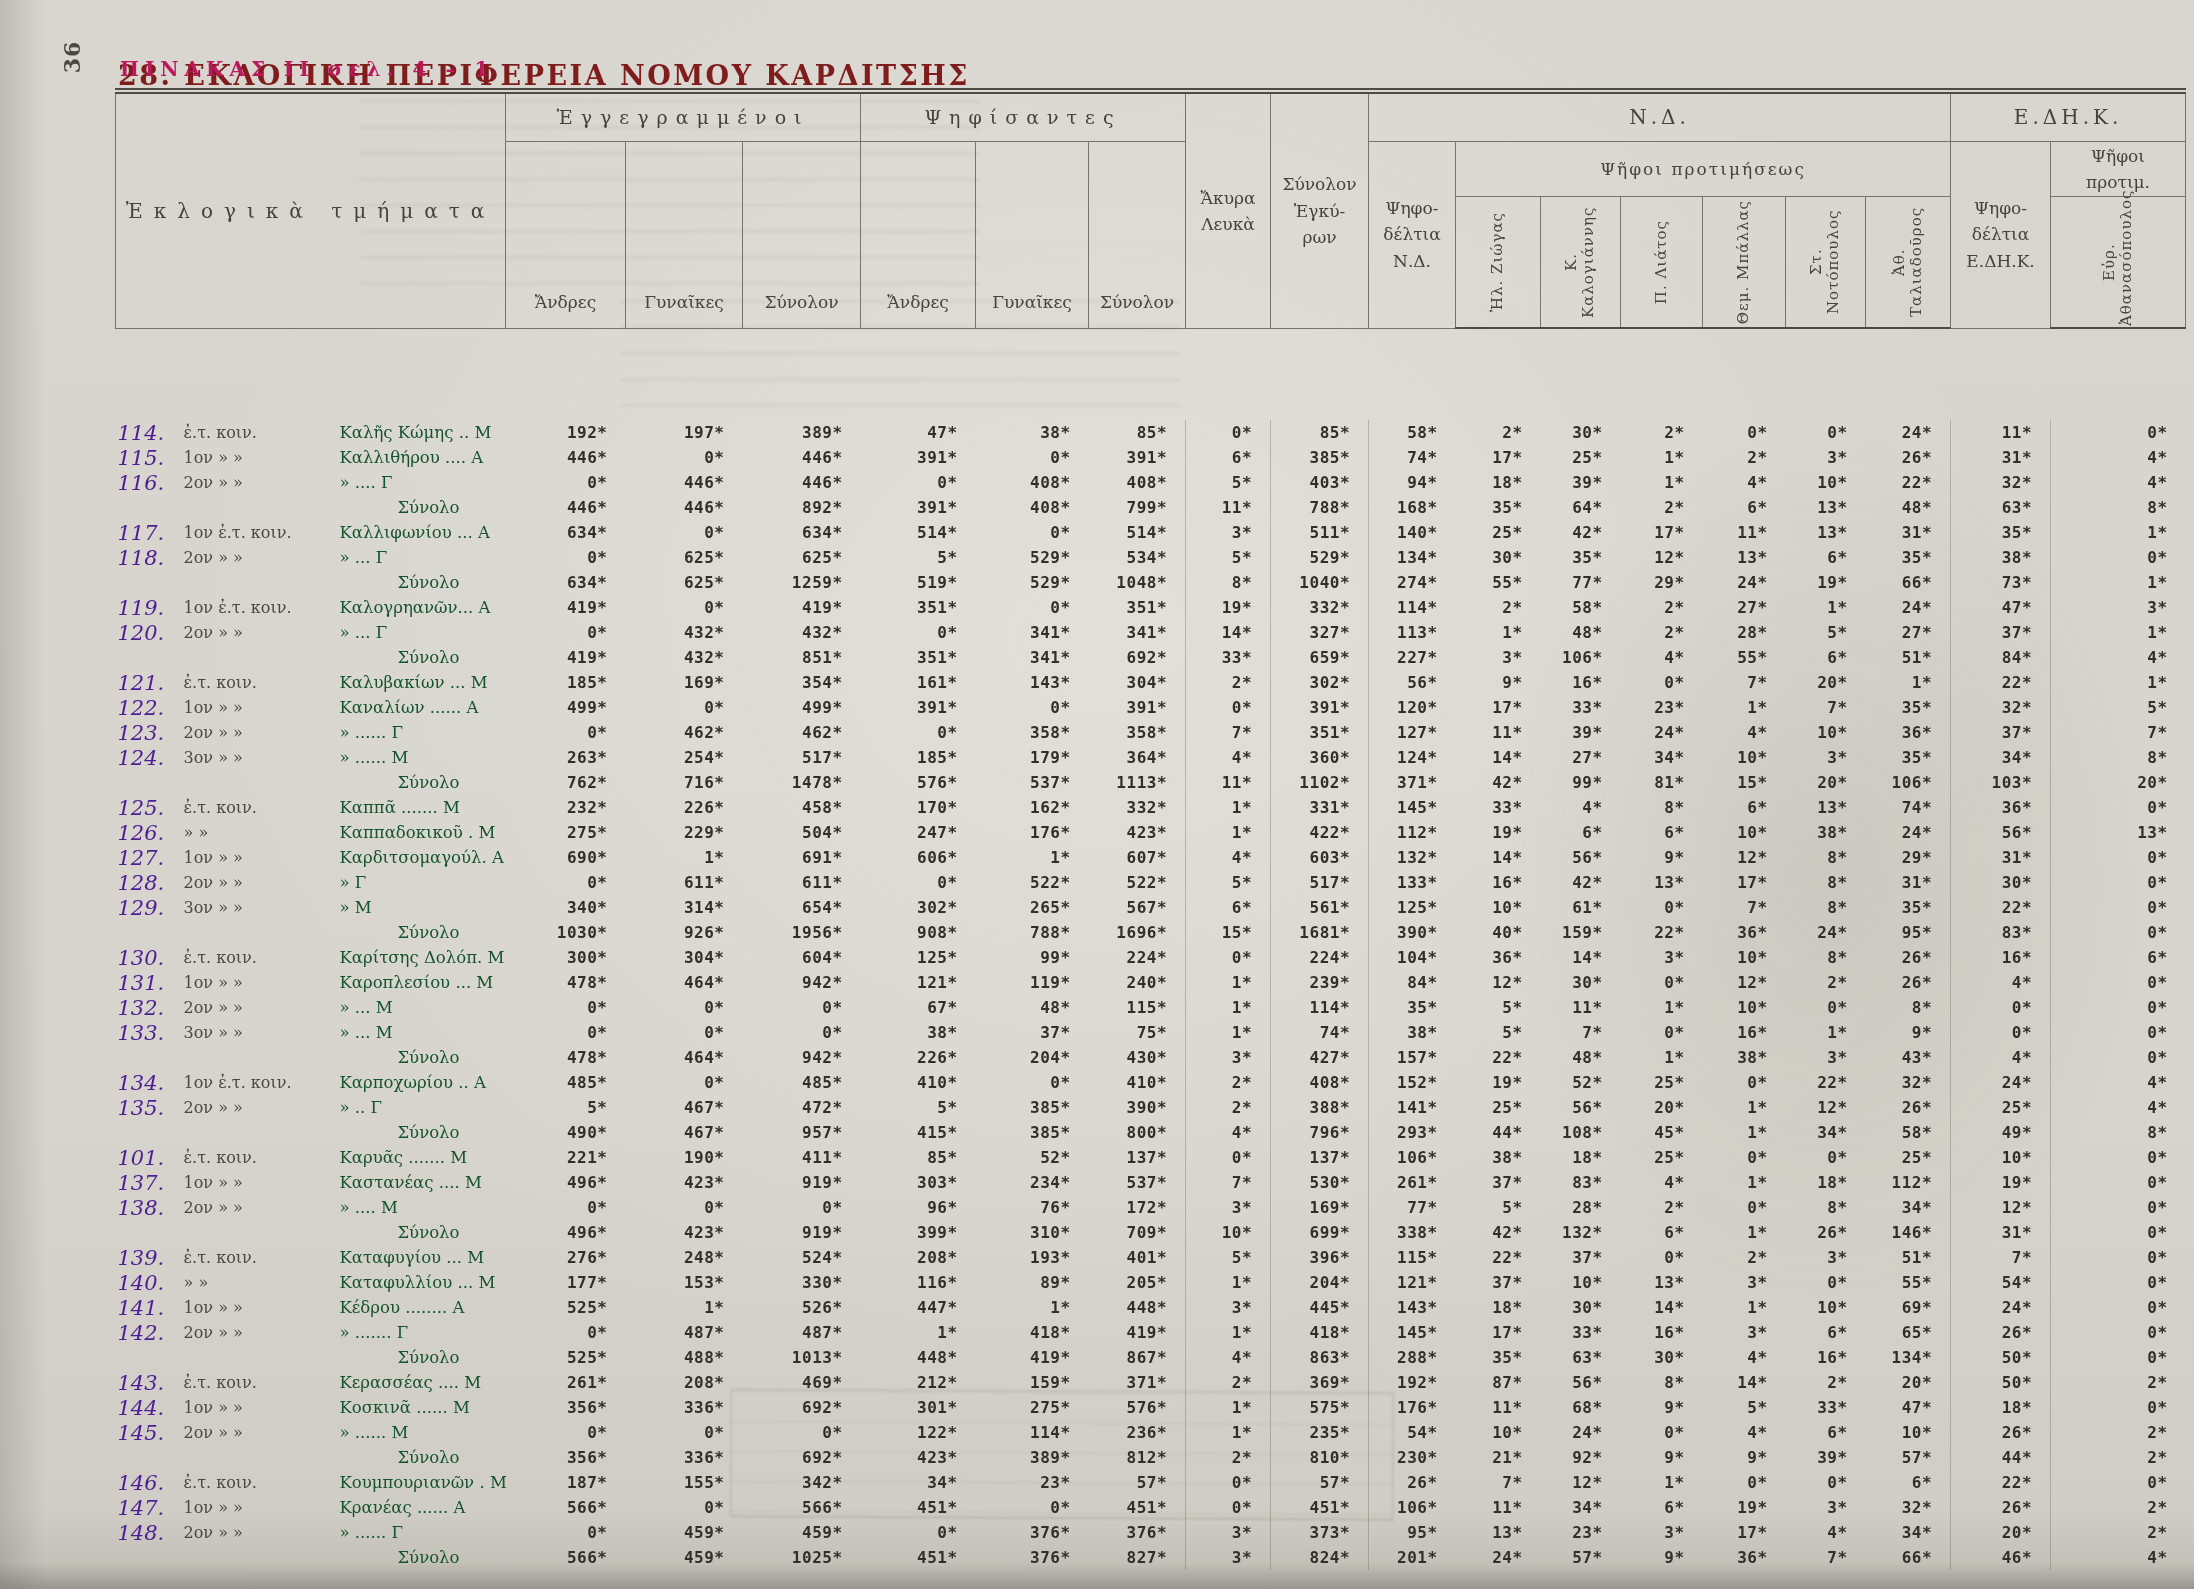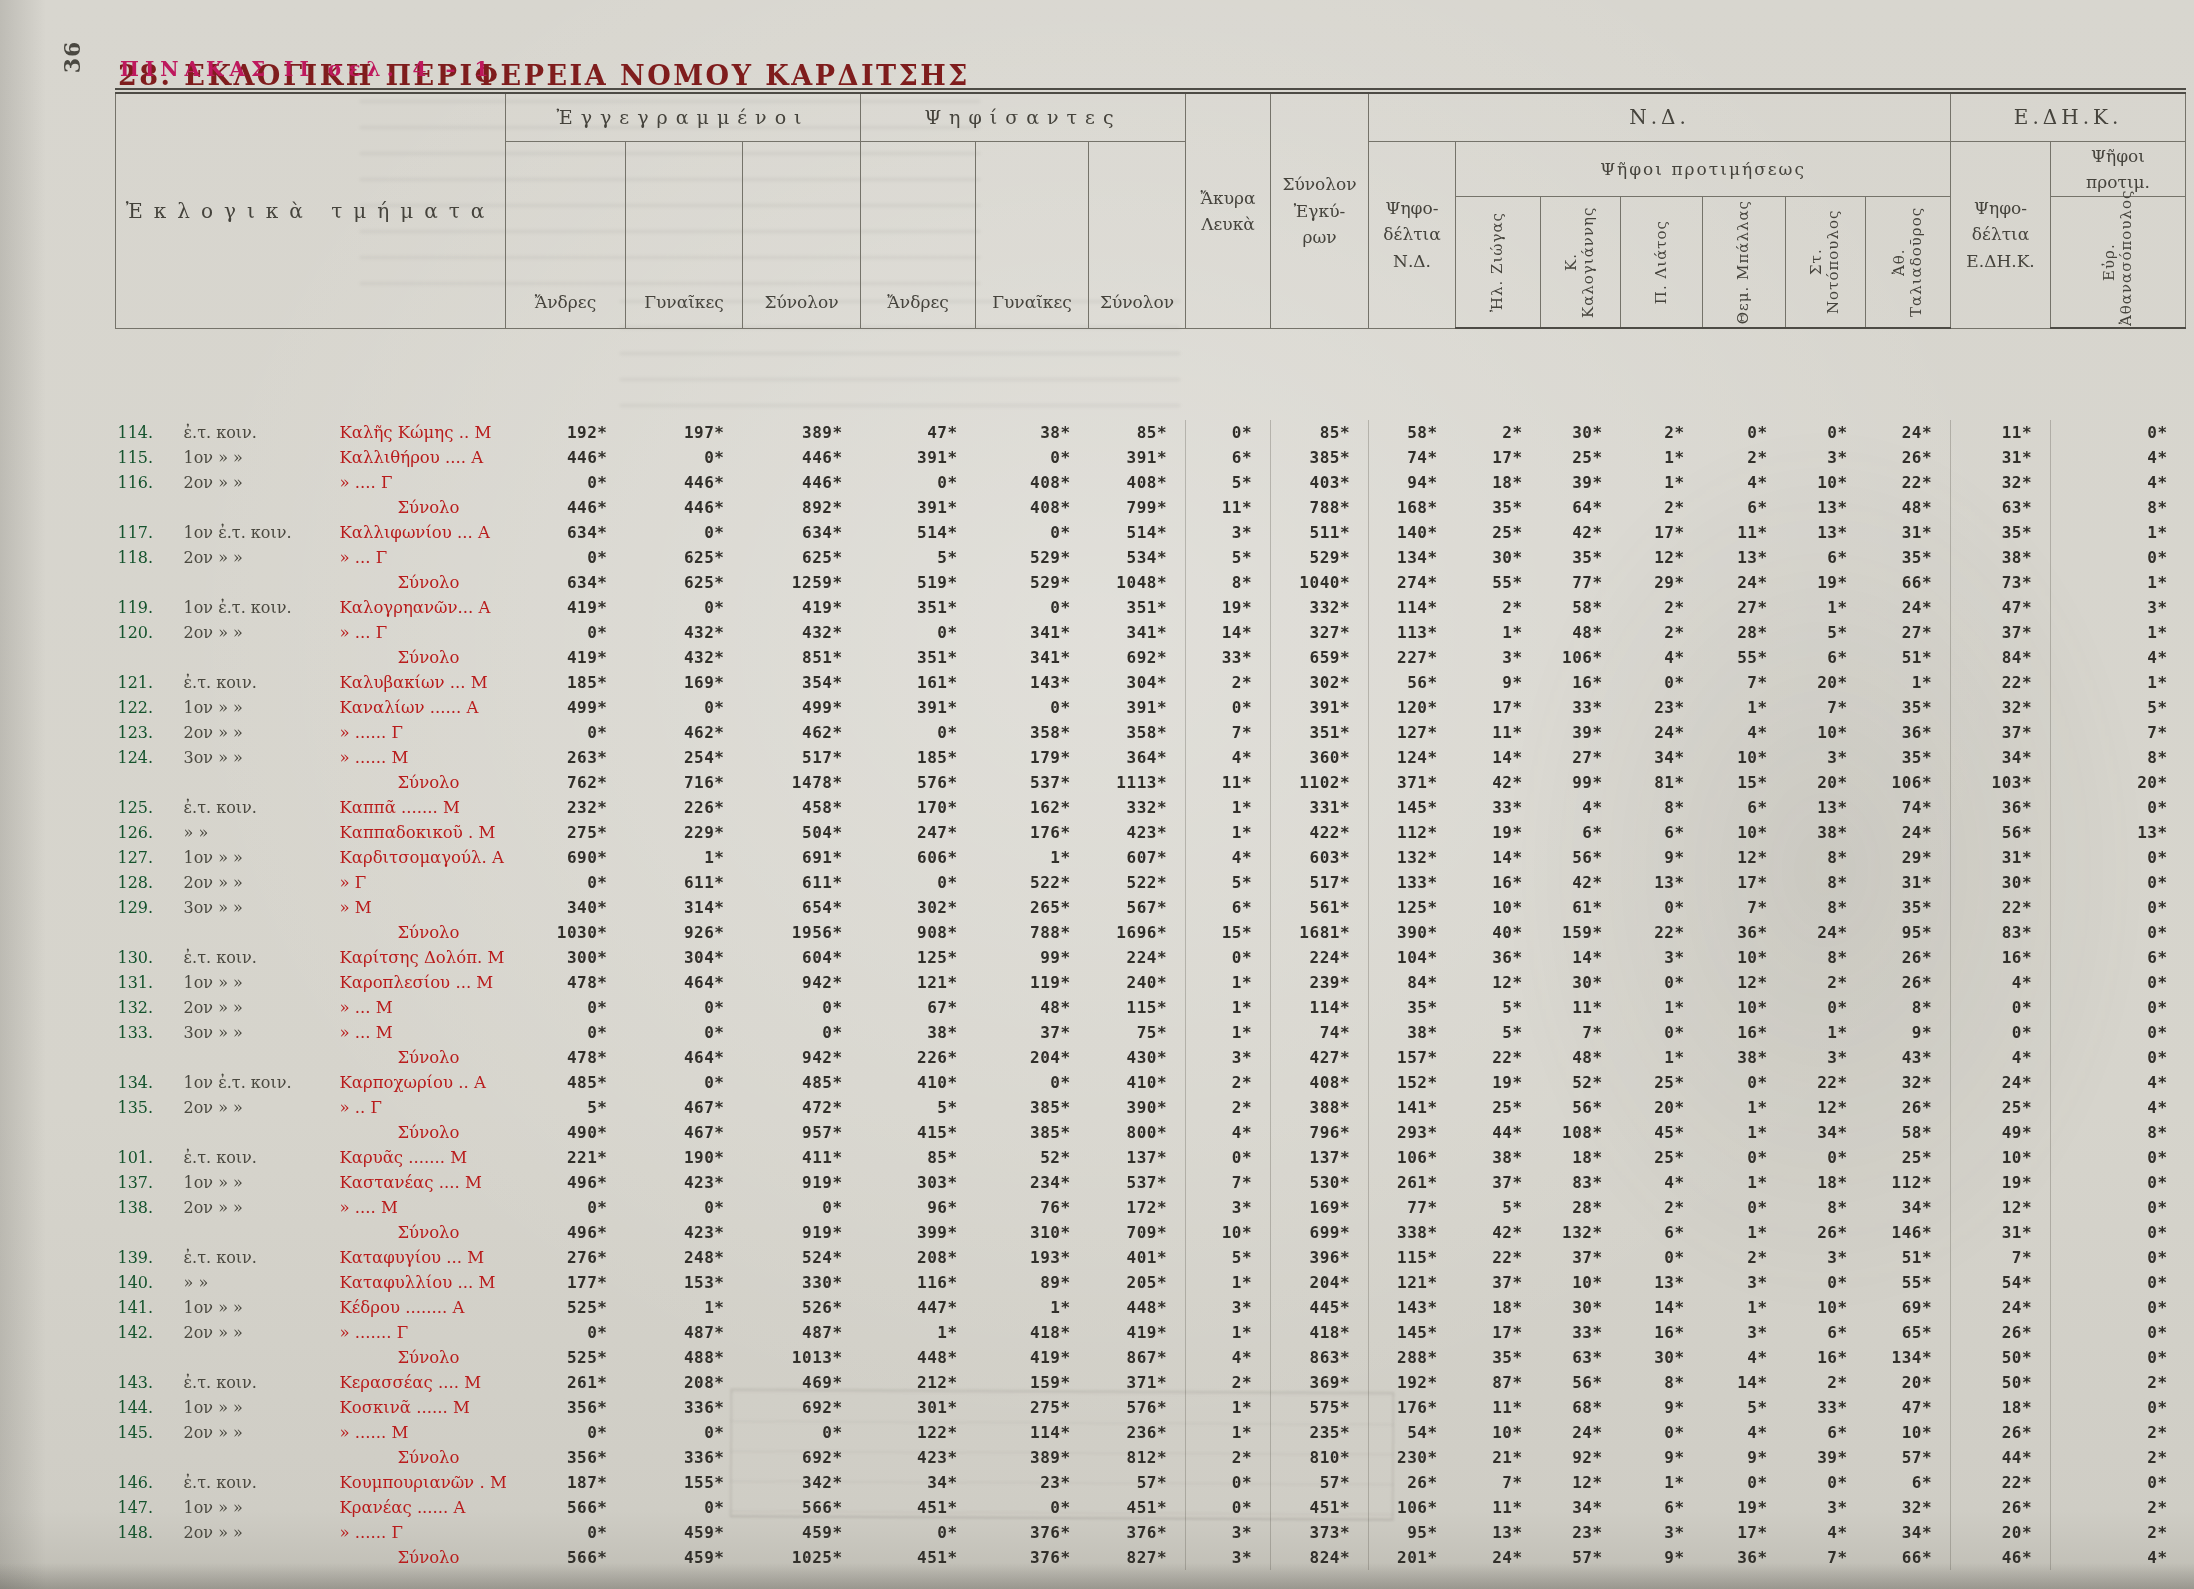--- a/index.html
+++ b/index.html
@@ -43,23 +43,23 @@
   thead tr.hr3{height:120px;}
 
   tbody tr{height:25px;}
   tbody tr.spacer{height:92px;}
   tbody td{padding:0;font-size:16px;vertical-align:middle;}
   td.num{font-family:"DejaVu Sans Mono", monospace;font-weight:700;font-size:16px;
     text-align:right;padding-right:18px;color:#312f2a;letter-spacing:.5px;white-space:nowrap;}
   td.vl{border-left:1px solid rgba(85,83,74,.30);}
   td.label{padding:0;}
   .labelflex{display:flex;align-items:center;width:100%;}
-  .rn{width:56px;padding-left:2px;font-size:16px;color:#14532d;}
+  .rn{width:56px;padding-left:2px;font-size:21px;color:#4c1d95;font-style:italic;}
   .rp{width:152px;padding-left:10px;font-size:16px;color:#4a483f;white-space:nowrap;overflow:hidden;}
-  .rname{flex:1;padding-left:4px;font-size:16.5px;color:#b91c1c;white-space:nowrap;overflow:hidden;}
+  .rname{flex:1;padding-left:4px;font-size:16.5px;color:#14532d;white-space:nowrap;overflow:hidden;}
   tr.sumrow .rname{text-align:right;padding-right:46px;}
 
   
   .ghost{position:absolute;pointer-events:none;}
   .ghost-lines{
     background:repeating-linear-gradient(180deg,
       rgba(90,88,78,.07) 0 3px, rgba(90,88,78,0) 3px 26px);
     filter:blur(1.5px);
   }
   .ghost-box{border:2px solid rgba(90,88,78,.13);filter:blur(1px);

